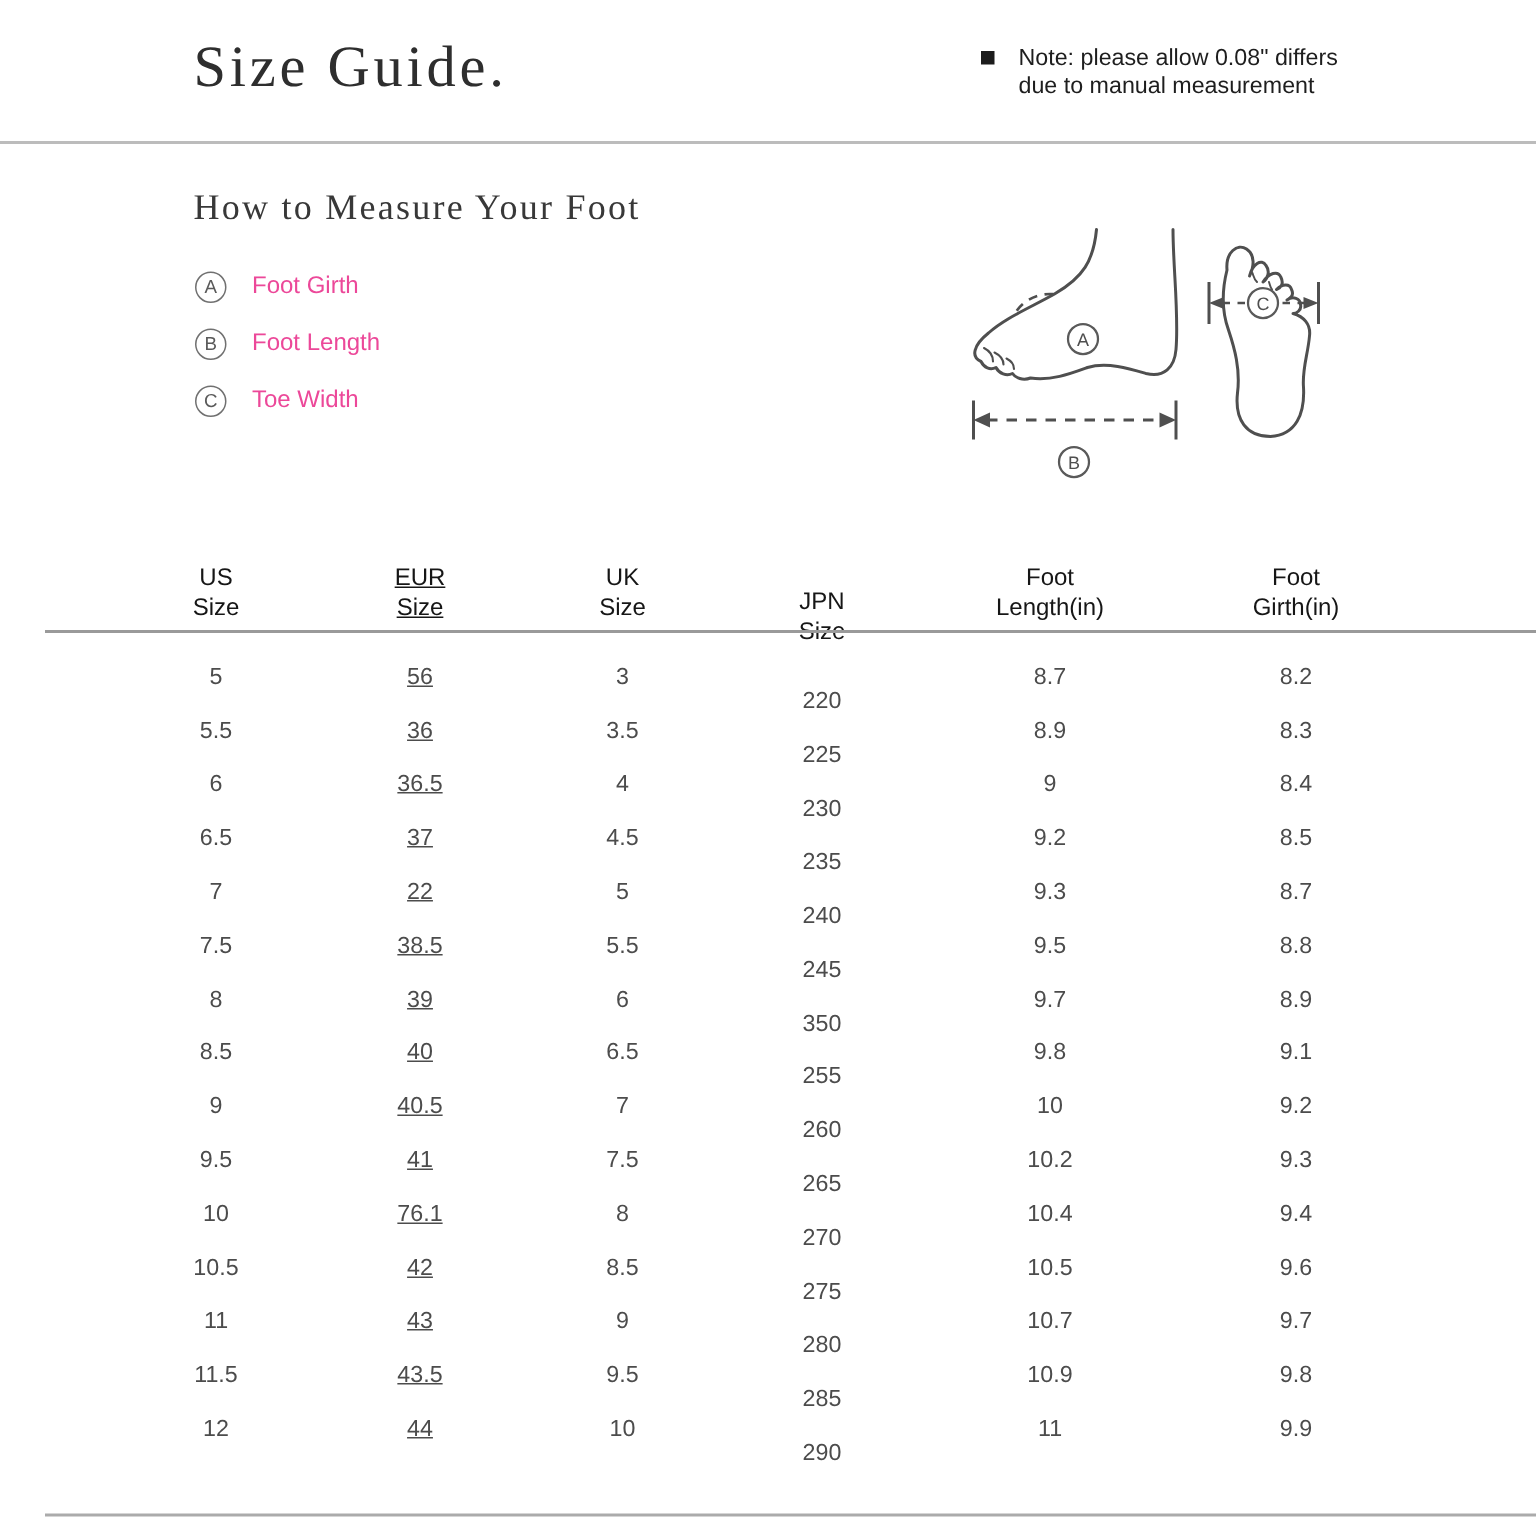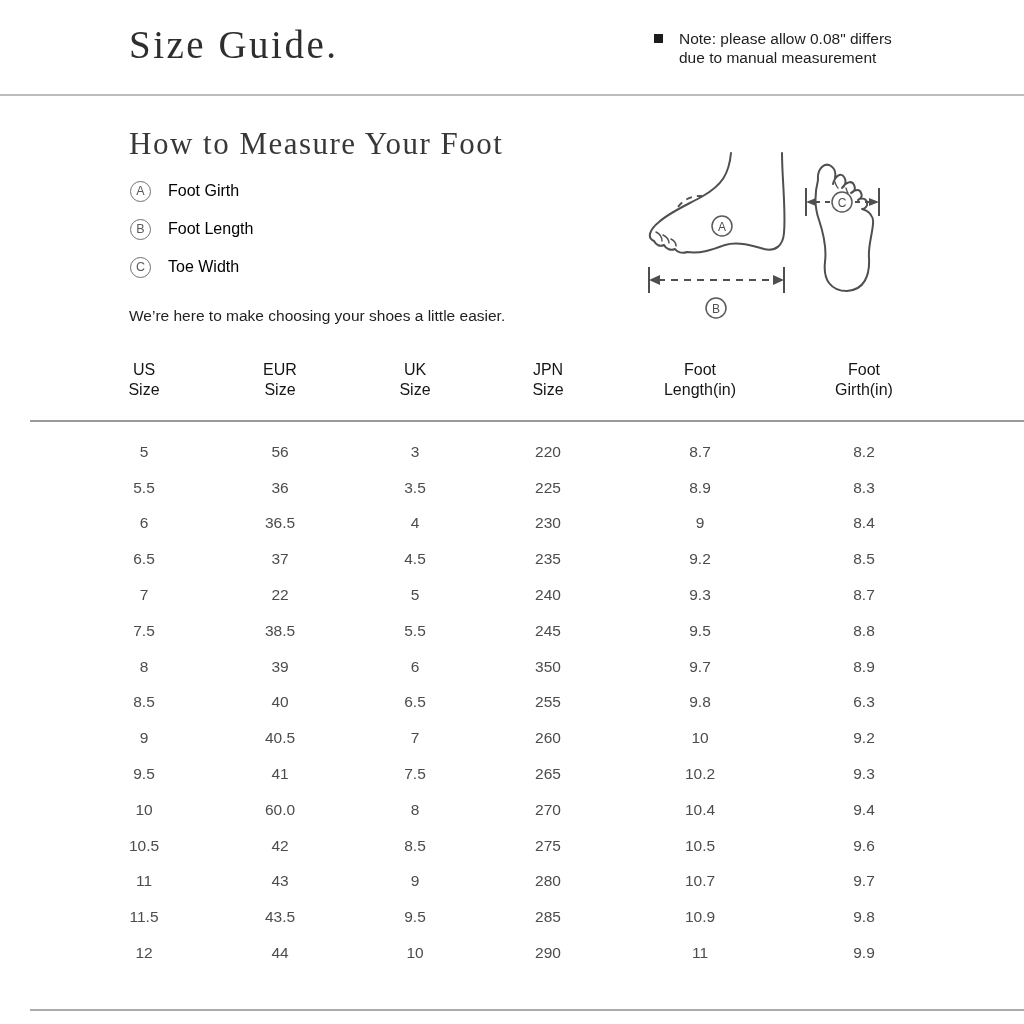--- a/index.html
+++ b/index.html
@@ -11,38 +11,38 @@
          font-family:"Liberation Serif", serif;font-weight:400;
          font-size:39px;letter-spacing:2.5px;color:#2e2e2e;}
   .note{position:absolute;left:654px;top:29px;display:flex;}
   .note-bullet{width:9px;height:9px;background:#1c1c1c;margin-top:5px;flex:0 0 auto;}
   .note-text{margin-left:16px;font-size:15.5px;line-height:19px;color:#1e1e1e;}
   .divider-top{position:absolute;left:0;top:94px;width:1024px;height:2px;background:#bcbcbc;}
 
   
   .h2{position:absolute;left:129px;top:126px;margin:0;
       font-family:"Liberation Serif", serif;font-weight:400;
-      font-size:31px;letter-spacing:1.5px;color:#383838;}
+      font-size:24px;letter-spacing:1.5px;color:#383838;}
   .measure-list{position:absolute;left:130px;top:180px;list-style:none;margin:0;padding:0;}
   .measure-list li{display:flex;align-items:center;height:22px;margin-bottom:16px;}
   .circle-letter{display:inline-flex;width:19px;height:19px;border:1.5px solid #707070;
                  border-radius:50%;align-items:center;justify-content:center;
                  font-size:12.5px;color:#5a5a5a;flex:0 0 auto;}
-  .measure-label{margin-left:17px;font-size:16px;color:#000000;}
+  .measure-label{margin-left:17px;font-size:16px;color:#ec4899;}
   .tagline{position:absolute;left:129px;top:307px;margin:0;font-size:15.5px;color:#1f1f1f;}
 
   .diagram{position:absolute;}
   .diagram svg{display:block;}
 
   
   .trow{display:flex;align-items:center;padding-left:84px;}
   .tcell{width:120px;text-align:center;}
-  .tcell:nth-child(2){margin-left:16px;}
+  .tcell:nth-child(2){margin-left:16px;text-decoration:underline;}
   .tcell:nth-child(3){margin-left:15px;}
-  .tcell:nth-child(4){margin-left:13px;}
+  .tcell:nth-child(4){margin-left:13px;margin-top:32px;}
   .tcell:nth-child(5){margin-left:32px;}
   .tcell:nth-child(6){margin-left:44px;}
 
   .thead{position:absolute;left:0;top:360px;width:1024px;}
   .thead .tcell{font-size:16px;line-height:20px;color:#161616;}
   .divider-thead{position:absolute;left:30px;top:420px;width:994px;height:2px;background:#9a9a9a;}
   .tbody{position:absolute;left:0;top:434px;width:1024px;}
   .tbody .trow{height:35.8px;}
   .tbody .tcell{font-size:15.5px;color:#4c4c4c;}
   .divider-bottom{position:absolute;left:30px;top:1009px;width:994px;height:1.5px;background:#ababab;}
@@ -74,21 +74,20 @@
     <li>
       <span class="circle-letter">B</span>
       <span class="measure-label">Foot Length</span>
     </li>
     <li>
       <span class="circle-letter">C</span>
       <span class="measure-label">Toe Width</span>
     </li>
   </ul>
 
-  <p class="tagline">We’re here to make choosing your shoes a little easier.</p>
 
   <div class="diagram" style="left:643px;top:150px;">
     <svg width="150" height="170" viewBox="0 0 150 170" fill="none" xmlns="http://www.w3.org/2000/svg">
 
       <ellipse cx="57" cy="72" rx="27" ry="26" stroke="#4f4f4f" stroke-width="1.8" stroke-dasharray="6 5"></ellipse>
 
       <path d="M 88,3 C 86,24 79,35 60,46 C 44,55 27,62 16,72 C 6,80 4,88 11,91
                C 13,95 17,97 21,95 C 23,99 28,101 32,99 C 34,102 39,104 44,102
                C 58,104 71,99 82,95 C 95,91 111,96 121,99 C 133,102 140,95 141,83
                C 143,60 139,28 139,3" fill="#ffffff" stroke="#4f4f4f" stroke-width="2" stroke-linejoin="round" stroke-linecap="round"></path>
@@ -224,21 +223,21 @@
     <div class="tcell">9.7</div>
     <div class="tcell">8.9</div>
   </div>
 
   <div class="trow">
     <div class="tcell">8.5</div>
     <div class="tcell">40</div>
     <div class="tcell">6.5</div>
     <div class="tcell">255</div>
     <div class="tcell">9.8</div>
-    <div class="tcell">6.3</div>
+    <div class="tcell">9.1</div>
   </div>
 
   <div class="trow">
     <div class="tcell">9</div>
     <div class="tcell">40.5</div>
     <div class="tcell">7</div>
     <div class="tcell">260</div>
     <div class="tcell">10</div>
     <div class="tcell">9.2</div>
   </div>
@@ -247,21 +246,21 @@
     <div class="tcell">9.5</div>
     <div class="tcell">41</div>
     <div class="tcell">7.5</div>
     <div class="tcell">265</div>
     <div class="tcell">10.2</div>
     <div class="tcell">9.3</div>
   </div>
 
   <div class="trow">
     <div class="tcell">10</div>
-    <div class="tcell">60.0</div>
+    <div class="tcell">76.1</div>
     <div class="tcell">8</div>
     <div class="tcell">270</div>
     <div class="tcell">10.4</div>
     <div class="tcell">9.4</div>
   </div>
 
   <div class="trow">
     <div class="tcell">10.5</div>
     <div class="tcell">42</div>
     <div class="tcell">8.5</div>

